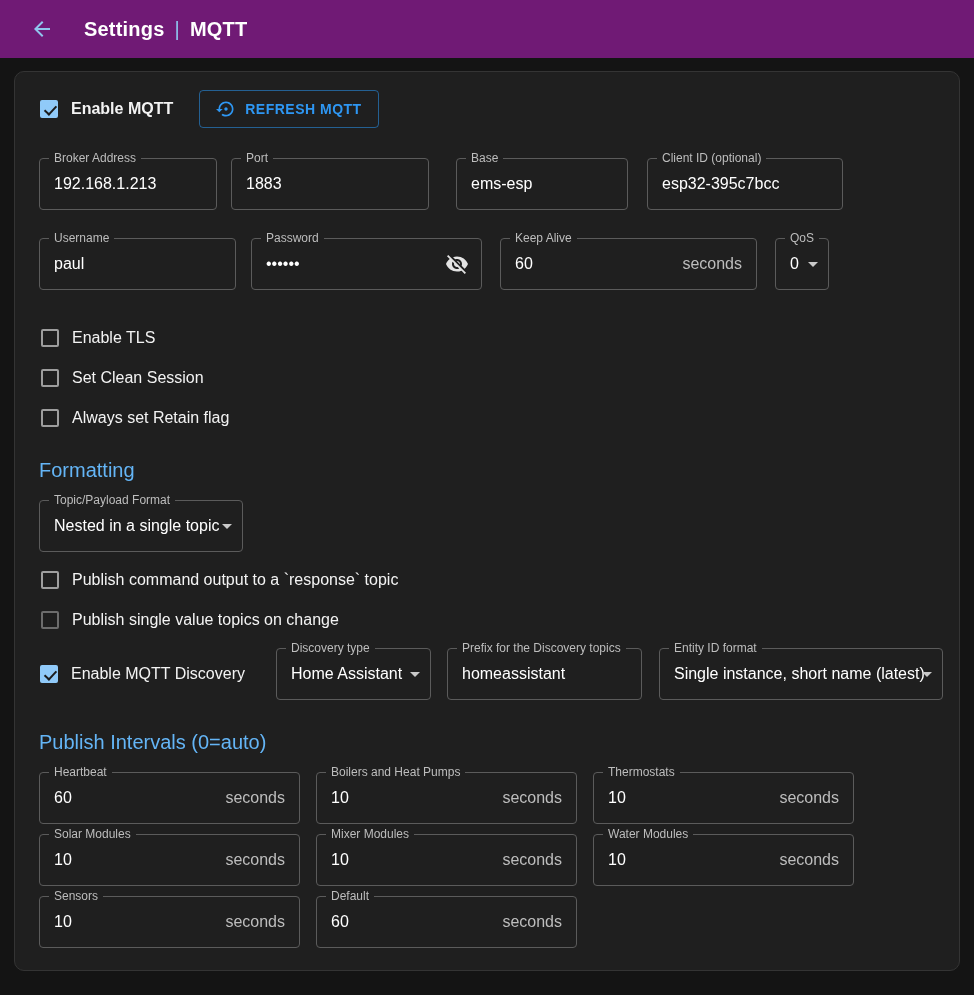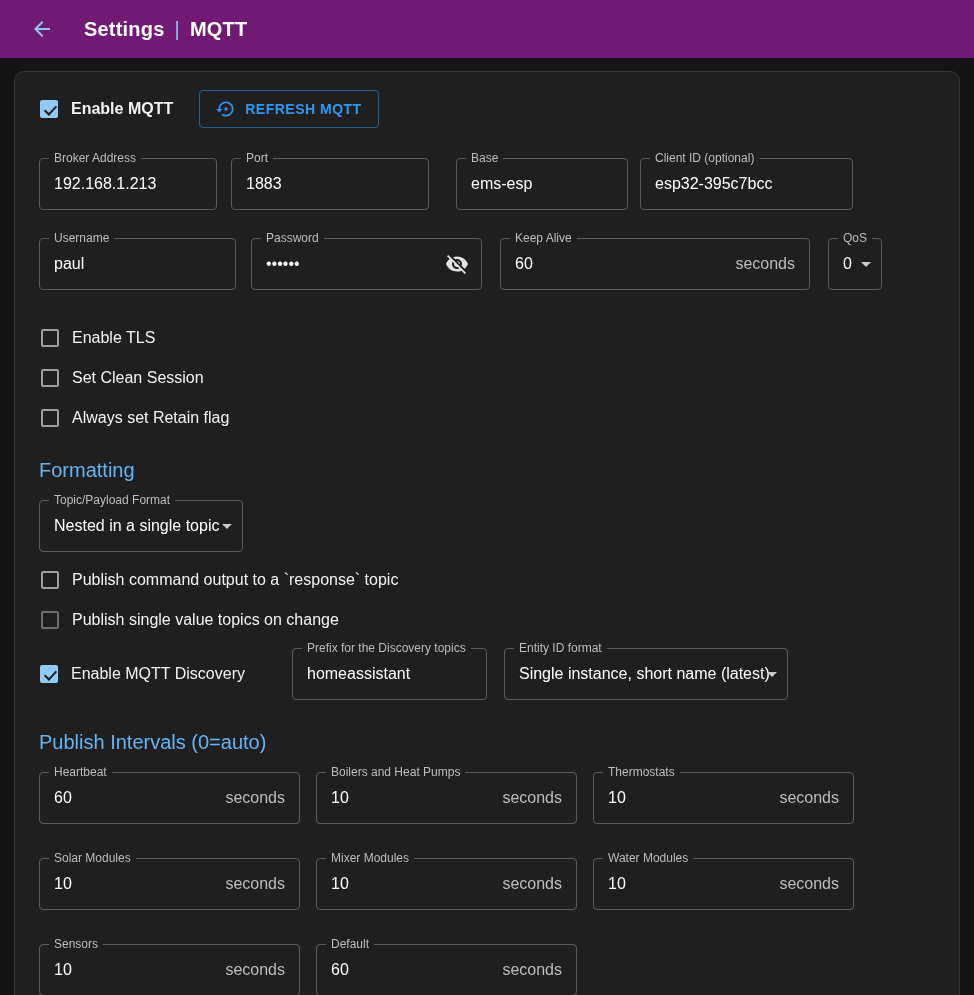--- a/index.html
+++ b/index.html
@@ -101,24 +101,24 @@
     letter-spacing: .5px; padding: 8px 16px;
     font-family: "Liberation Sans", sans-serif;
   }
   .refresh-btn svg { fill: #2e97f3; }
 
   
   .fields-row { margin: 0 0 28px 14px; align-items: flex-start; }
   .w-broker { width: 178px; }
   .w-port   { width: 198px; margin-left: 14px; }
   .w-base   { width: 172px; margin-left: 27px; }
-  .w-client { width: 213px; margin-left: 12px; }
+  .w-client { width: 196px; margin-left: 19px; }
   .w-user   { width: 197px; }
   .w-pass   { width: 231px; margin-left: 15px; gap: 41px; }
-  .w-keep   { width: 310px; margin-left: 18px; }
+  .w-keep   { width: 257px; margin-left: 18px; }
   .w-qos    { width: 54px;  margin-left: 18px; }
   .w-topic  { width: 204px; }
   .w-dtype  { width: 155px; }
   .w-dprefix{ width: 195px; margin-left: 16px; }
   .w-dentity{ width: 284px; margin-left: 17px; }
   .w-int    { width: 261px; }
 
   .cb-group { margin: 6px 0 10px 14px; }
 
   
@@ -129,21 +129,21 @@
 
   .topic-field-row { margin: 16px 0 8px 14px; }
 
   .discovery-row { margin: 8px 0 0 14px; align-items: center; }
   .discovery-row .cbrow { margin-right: 31px; }
 
   .intervals-h { margin-top: 28px; }
   .intervals-grid {
     margin: 16px 0 0 14px;
     display: flex; flex-wrap: wrap;
-    gap: 34px 16px;
+    gap: 10px 16px;
     width: 830px;
   }
 </style>
 </head>
 <body>
 
 <header class="appbar">
   <button class="back-btn">
     <svg width="24" height="24" viewBox="0 0 24 24">
         <path d="M20 11H7.83l5.59-5.59L12 4l-8 8 8 8 1.41-1.41L7.83 13H20v-2z"></path>
@@ -258,20 +258,25 @@
         <span class="cblabel">Publish single value topics on change</span>
       </label>
     </div>
   </div>
 
   <div class="row discovery-row">
     <label class="cbrow">
       <span class="cbx checked"></span>
       <span class="cblabel">Enable MQTT Discovery</span>
     </label>
+    <div class="tf sel w-dtype">
+      <span class="lbl">Discovery type</span>
+      <span class="value">Home Assistant</span>
+      <span class="caret"></span>
+    </div>
     <div class="tf w-dprefix">
       <span class="lbl">Prefix for the Discovery topics</span>
       <input value="homeassistant" style="">
     </div>
     <div class="tf sel w-dentity">
       <span class="lbl">Entity ID format</span>
       <span class="value">Single instance, short name (latest)</span>
       <span class="caret"></span>
     </div>
   </div>

